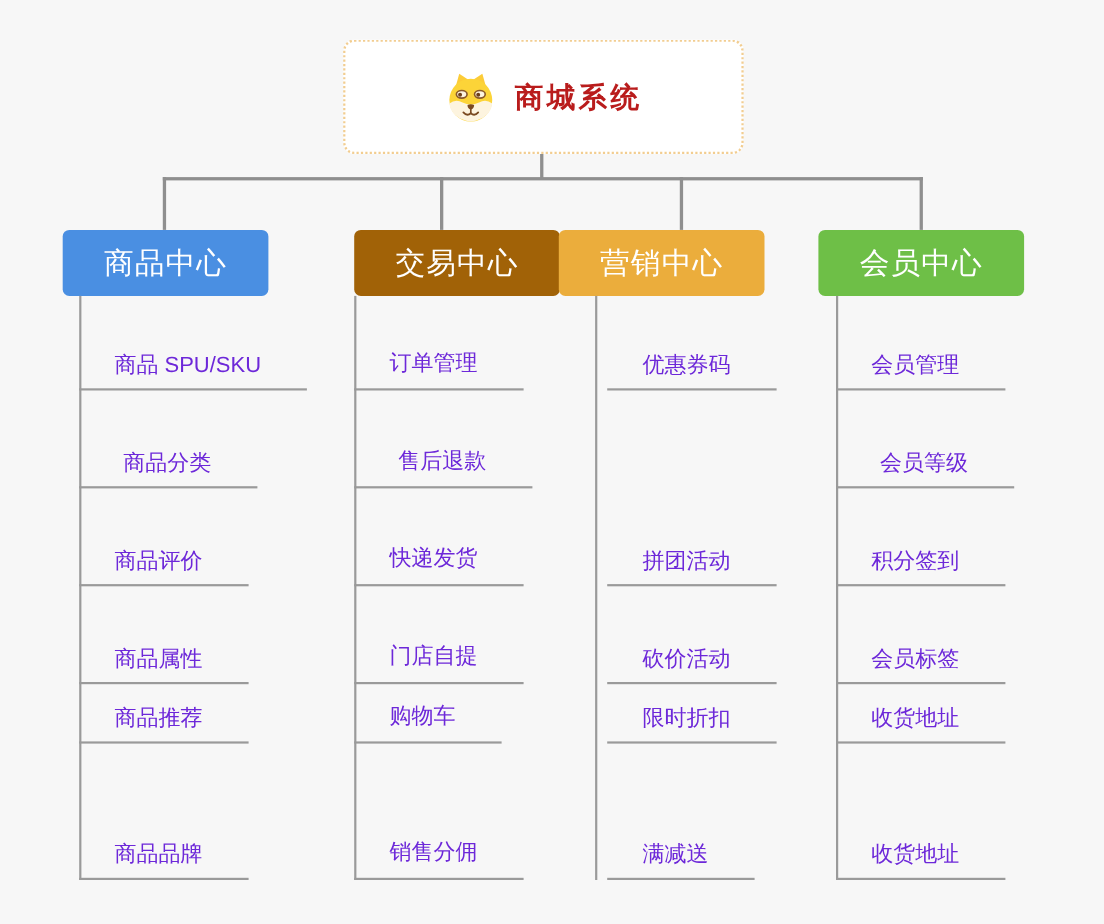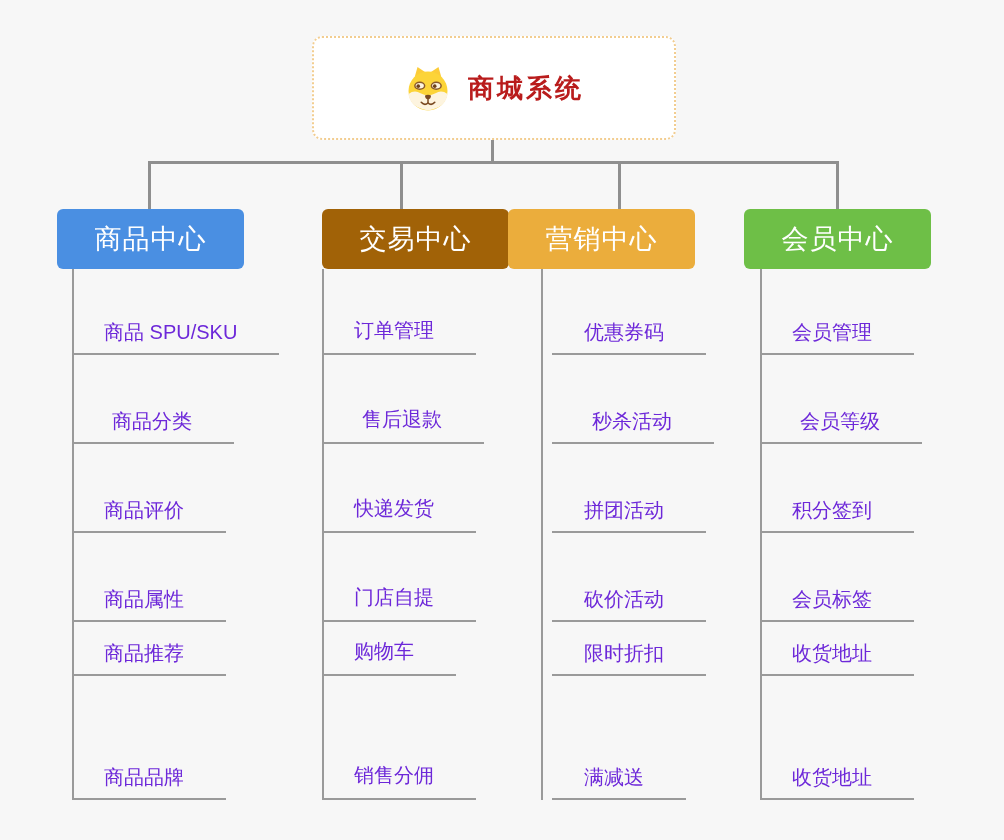--- a/index.html
+++ b/index.html
@@ -116,21 +116,20 @@
   <div class="leaf lx-1 ly-6">商品品牌</div>
 
   <div class="leaf lx-2 ly-1">订单管理</div>
   <div class="leaf lx-2 ly-2">售后退款</div>
   <div class="leaf lx-2 ly-3">快递发货</div>
   <div class="leaf lx-2 ly-4">门店自提</div>
   <div class="leaf lx-2 ly-5">购物车</div>
   <div class="leaf lx-2 ly-6">销售分佣</div>
 
   <div class="leaf lx-3 ly-1">优惠券码</div>
-  <div class="leaf lx-3 ly-2">秒杀活动</div>
   <div class="leaf lx-3 ly-3">拼团活动</div>
   <div class="leaf lx-3 ly-4">砍价活动</div>
   <div class="leaf lx-3 ly-5">限时折扣</div>
   <div class="leaf lx-3 ly-6">满减送</div>
 
   <div class="leaf lx-4 ly-1">会员管理</div>
   <div class="leaf lx-4 ly-2">会员等级</div>
   <div class="leaf lx-4 ly-3">积分签到</div>
   <div class="leaf lx-4 ly-4">会员标签</div>
   <div class="leaf lx-4 ly-5">收货地址</div>

